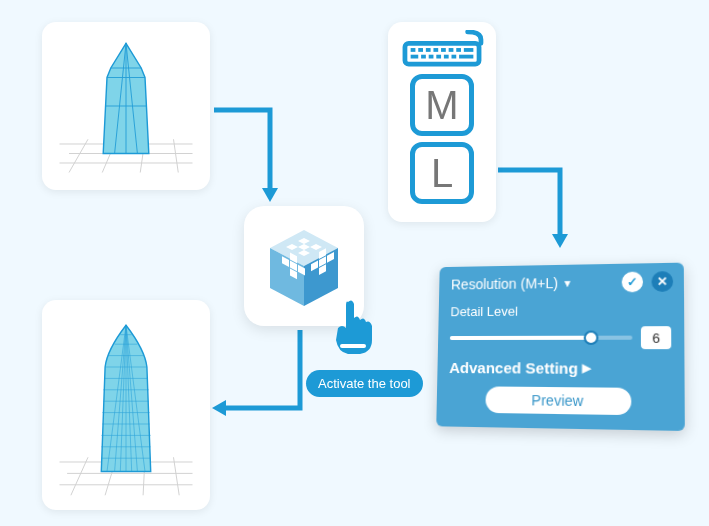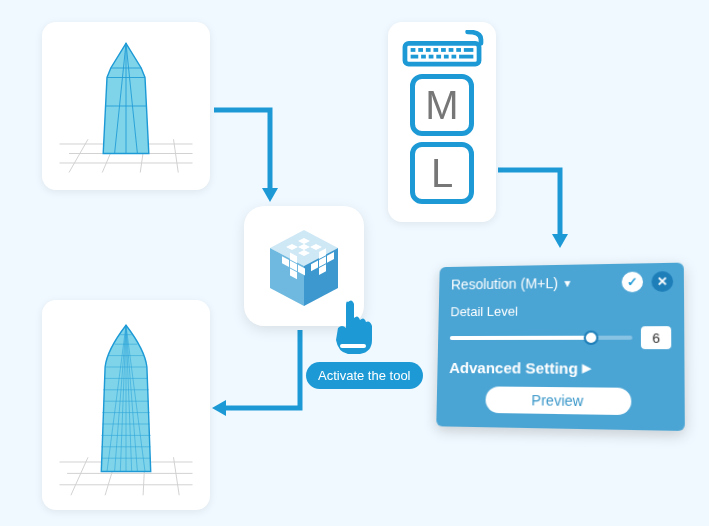--- a/index.html
+++ b/index.html
@@ -265,21 +265,21 @@
       </g>
     </g>
   </svg>
 </div>
 
 <svg class="hand-cursor" style="left:326px; top:296px;" width="60" height="64" viewBox="0 0 60 64">
   <path d="M 22 6 Q 26 2 28 8 L 28 22 Q 32 18 34 24 Q 38 20 40 26 Q 44 24 46 30 L 46 44 Q 46 56 34 58 L 22 58 Q 12 56 10 44 L 12 32 Q 16 28 20 32 L 20 10 Q 20 4 22 6 Z" fill="#1d9ad6"></path>
   <rect x="14" y="48" width="26" height="4" fill="#ffffff" rx="2"></rect>
 </svg>
 
-<div class="tooltip" style="left:306px; top:362px;">
+<div class="tooltip" style="left:306px; top:370px;">
   <span>Activate the tool</span>
 </div>
 
 <div class="card keyboard-card" style="left:388px; top:22px;">
   <svg viewBox="0 0 90 40" width="90" height="38">
     <path d="M 72 2 Q 86 2 86 10 L 86 14" fill="none" stroke="#1d9ad6" stroke-width="5" stroke-linecap="round"></path>
     <rect x="6" y="14" width="78" height="22" rx="4" fill="none" stroke="#1d9ad6" stroke-width="5"></rect>
     <g fill="#1d9ad6">
       <rect x="12" y="19" width="5" height="4"></rect>
         <rect x="20" y="19" width="5" height="4"></rect>

